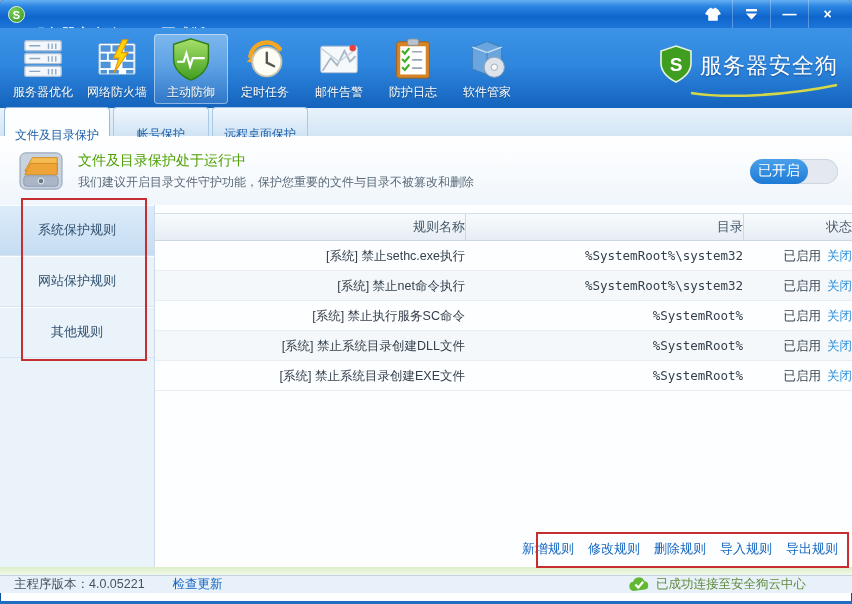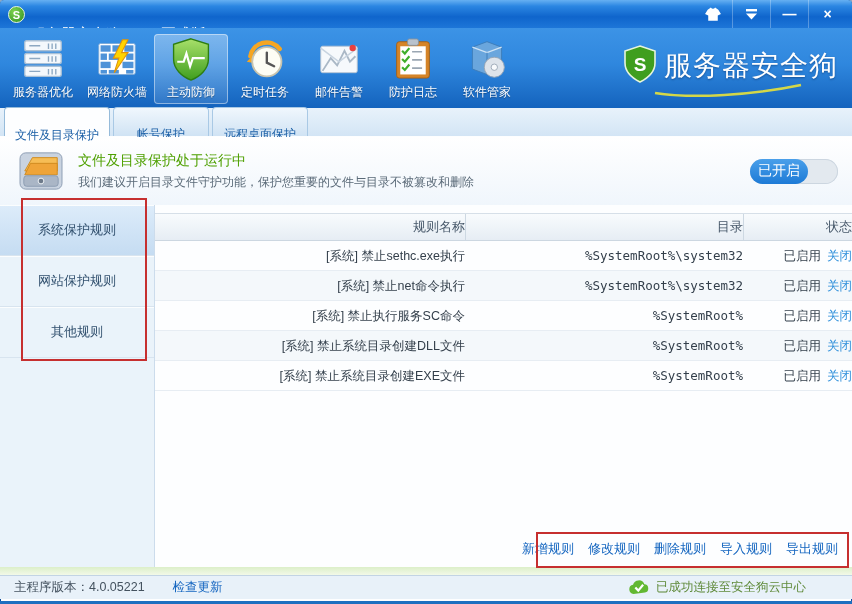--- a/index.html
+++ b/index.html
@@ -29,21 +29,21 @@
     display:flex; align-items:flex-start; padding:6px 0 0 6px; }
   .tool-item { width:74px; height:70px; display:flex; flex-direction:column; align-items:center;
     justify-content:flex-start; gap:3px; border-radius:4px; padding-top:3px; cursor:pointer; }
   .tool-item .ticon { width:46px; height:44px; display:flex; align-items:center; justify-content:center; }
   .tool-item .tlabel { color:#fff; font-size:12px; text-shadow:0 1px 1px rgba(0,0,0,.35); white-space:nowrap;font-family:Liberation Serif, serif; }
   .tool-item.active { background:linear-gradient(180deg,rgba(255,255,255,.34),rgba(255,255,255,.10));
     box-shadow:0 0 0 1px rgba(255,255,255,.45) inset; }
   .brand { margin-left:auto; margin-right:14px; align-self:center; display:flex; align-items:center;
     position:relative; padding-bottom:10px; }
   .brand-shield { margin-right:7px; }
-  .brand-text { color:#fff; font-size:28px; letter-spacing:1px; text-shadow:0 1px 2px rgba(0,30,80,.45); }
+  .brand-text { color:#fff; font-size:22px; letter-spacing:1px; text-shadow:0 1px 2px rgba(0,30,80,.45); }
   .brand-swoosh { position:absolute; left:30px; bottom:0; }
 
   
   .tabbar { position:absolute; top:108px; left:0; right:0; height:29px;
     background:linear-gradient(180deg,#e8f2fb,#d3e5f5); border-bottom:1px solid #fdfeff;
     display:flex; align-items:flex-end; padding:0 0 0 4px; }
   .tab { height:26px; line-height:25px; padding:14px 10px; font-size:12px; color:#1b5fa6;
     background:linear-gradient(180deg,#f0f7fd,#d0e3f4); border:1px solid #a9c9e5; border-bottom:none;
     border-radius:4px 4px 0 0; margin-right:3px; cursor:pointer; min-width:96px; text-align:center; }
   .tab.active { background:#fdfeff; border-color:#96bbda; height:28px; line-height:27px;
@@ -84,21 +84,21 @@
   .dirtext { font-family:"DejaVu Sans Mono","Liberation Mono",monospace; font-size:12px; color:#3a434c; }
   .close-link { color:#2e8fdb; cursor:pointer; margin-left:6px; }
 
   .actions { position:absolute; right:14px; top:540px; display:flex; gap:14px; z-index:3; }
   .action-link { color:#1566c0; font-size:13px; cursor:pointer; white-space:nowrap; }
 
   .greenstrip { position:absolute; bottom:0; left:0; right:0; height:8px;
     background:linear-gradient(180deg,#dcefc9,#f2f9e8); }
 
   
-  .statusbar { position:absolute; top:575px; left:0; right:0; height:24px;
+  .statusbar { position:absolute; top:575px; left:0; right:0; height:18px;
     background:#e8f1f9; border-top:1px solid #c2d4e4; display:flex; align-items:center;
     padding-left:14px; font-size:12.5px; }
   .sb-version { color:#44525f; }
   .sb-update { color:#1566c0; margin-left:28px; cursor:pointer;font-family:Liberation Mono, monospace; }
   .sb-right { margin-left:auto; margin-right:46px; display:flex; align-items:center; gap:6px;
     color:#5f8a3a; }
   .bottombar { position:absolute; top:601px; left:0; right:0; height:3px; background:#1e6fc0; }
 
   
   .red-rect { position:absolute; border:2px solid #c62f2f; z-index:10; pointer-events:none; }

